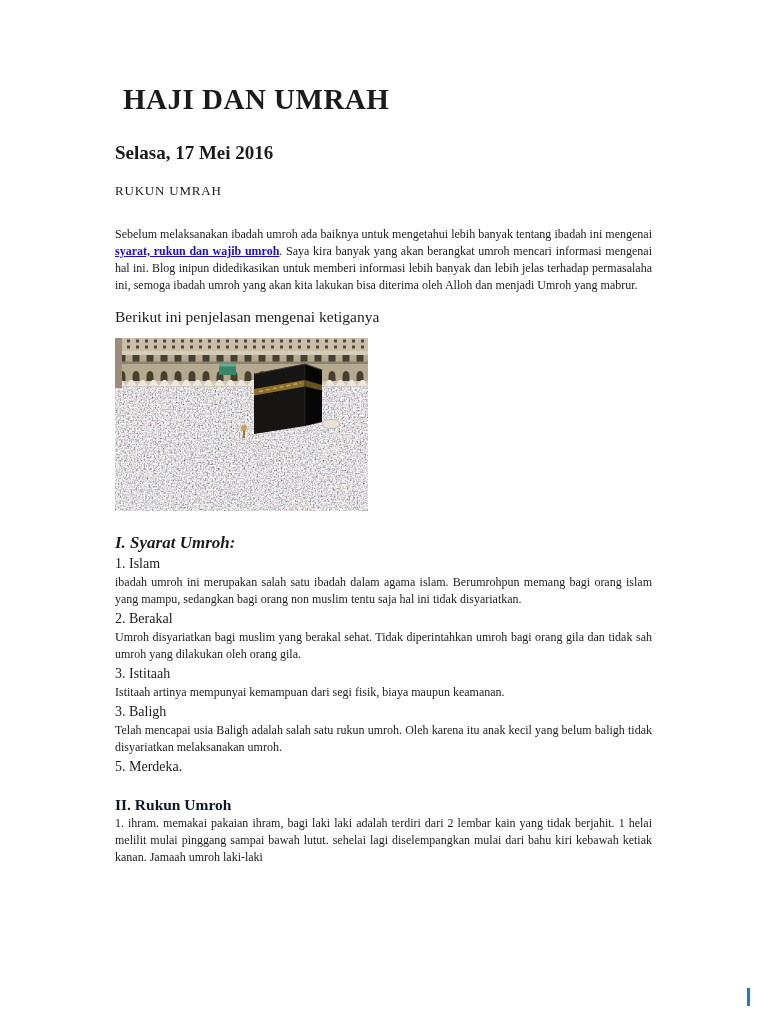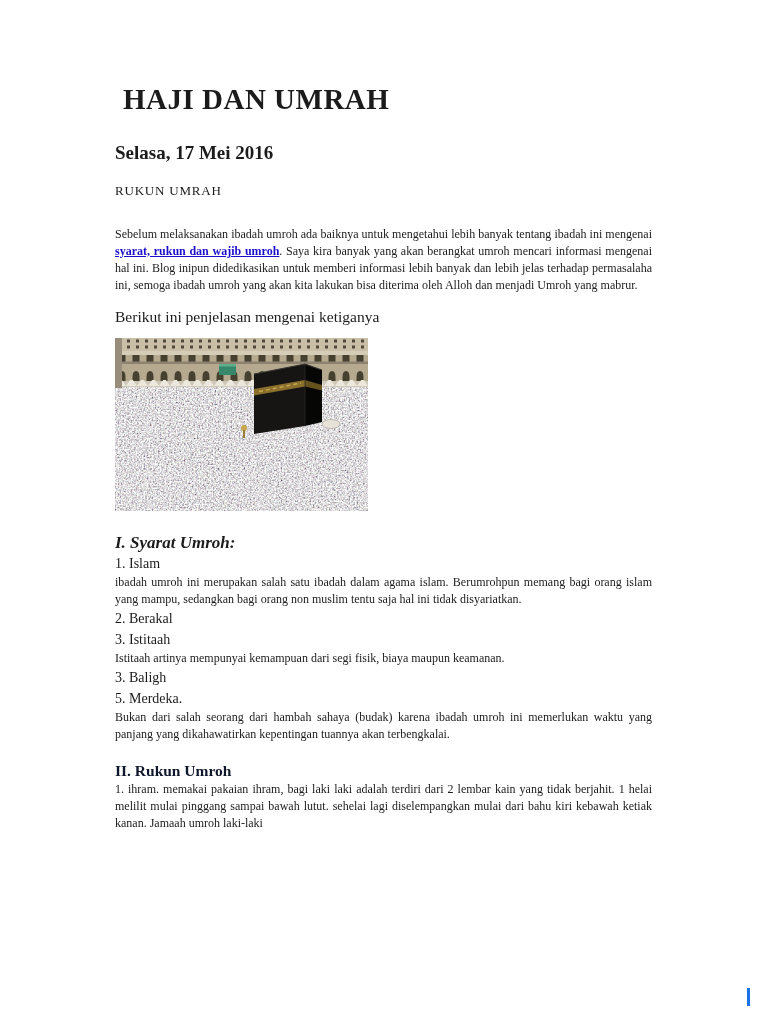--- a/index.html
+++ b/index.html
@@ -152,28 +152,29 @@
     <ellipse cx="216" cy="86" rx="9" ry="4.5" fill="#e6e2d8" stroke="#9a958a" stroke-width="0.5"></ellipse>
   </svg>
 
   <div class="section-1">
     <div class="sec-heading-bold">I. Syarat Umroh:</div>
 
     <div class="item-label">1. Islam</div>
     <div class="body-text">ibadah umroh ini merupakan salah satu ibadah dalam agama islam. Berumrohpun memang bagi orang islam yang mampu, sedangkan bagi orang non muslim tentu saja hal ini tidak disyariatkan.</div>
 
     <div class="item-label">2. Berakal</div>
+    <div class="body-text">Umroh disyariatkan bagi muslim yang berakal sehat. Tidak diperintahkan umroh bagi orang gila dan tidak sah umroh yang dilakukan oleh orang gila.</div>
 
     <div class="item-label">3. Istitaah</div>
     <div class="body-text">Istitaah artinya mempunyai kemampuan dari segi fisik, biaya maupun keamanan.</div>
 
     <div class="item-label">3. Baligh</div>
+    <div class="body-text">Telah mencapai usia Baligh adalah salah satu rukun umroh. Oleh karena itu anak kecil yang belum baligh tidak disyariatkan melaksanakan umroh.</div>
 
     <div class="item-label">5. Merdeka.</div>
-    <div class="body-text">Bukan dari salah seorang dari hambah sahaya (budak) karena ibadah umroh ini memerlukan waktu yang panjang yang dikahawatirkan kepentingan tuannya akan terbengkalai.</div>
   </div>
 
   <div class="section-2">
     <div class="sec-heading-blue">II. Rukun Umroh</div>
     <div class="body-text">1. ihram. memakai pakaian ihram, bagi laki laki adalah terdiri dari 2 lembar kain yang tidak berjahit. 1 helai melilit mulai pinggang sampai bawah lutut. sehelai lagi diselempangkan mulai dari bahu kiri kebawah ketiak kanan. Jamaah umroh laki-laki</div>
   </div>
 
 </div>
 
 <div class="caret"></div>

